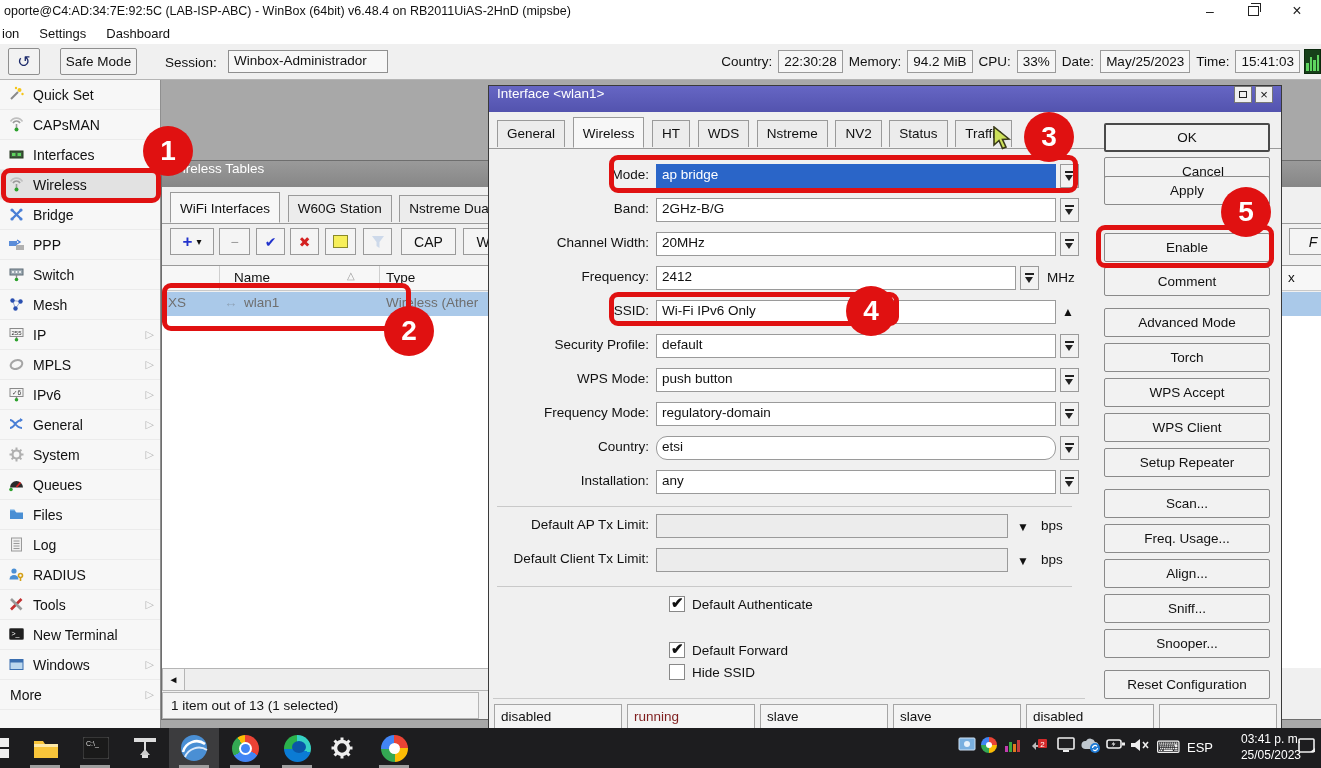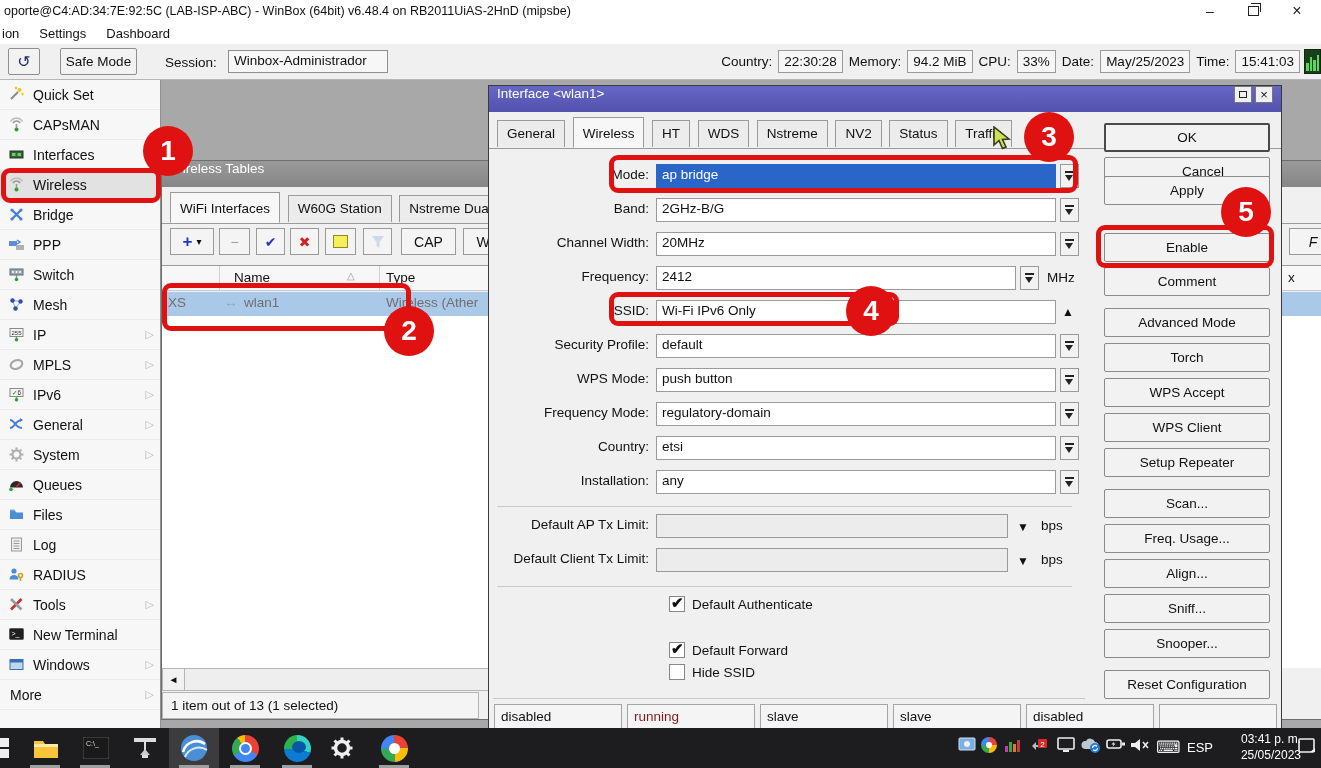--- a/index.html
+++ b/index.html
@@ -477,21 +477,21 @@
       <span class="fval" style="left:167px;width:400px;">push button</span>
       <span class="dropbtn" style="left:571px;"></span>
       </div>
     <div class="frow" style="top:316px;left:0;right:0;">
       <span class="flabel">Frequency Mode:</span>
       <span class="fval" style="left:167px;width:400px;">regulatory-domain</span>
       <span class="dropbtn" style="left:571px;"></span>
       </div>
     <div class="frow" style="top:350px;left:0;right:0;">
       <span class="flabel">Country:</span>
-      <span class="fval" style="left:167px;width:400px;">etsi</span>
+      <span class="fval" style="left:167px;width:400px;border-radius:11px;">etsi</span>
       <span class="dropbtn" style="left:571px;"></span>
       </div>
     <div class="frow" style="top:384px;left:0;right:0;">
       <span class="flabel">Installation:</span>
       <span class="fval" style="left:167px;width:400px;">any</span>
       <span class="dropbtn" style="left:571px;"></span>
       </div>
 
     <div class="hr" style="top:420px;"></div>
 

